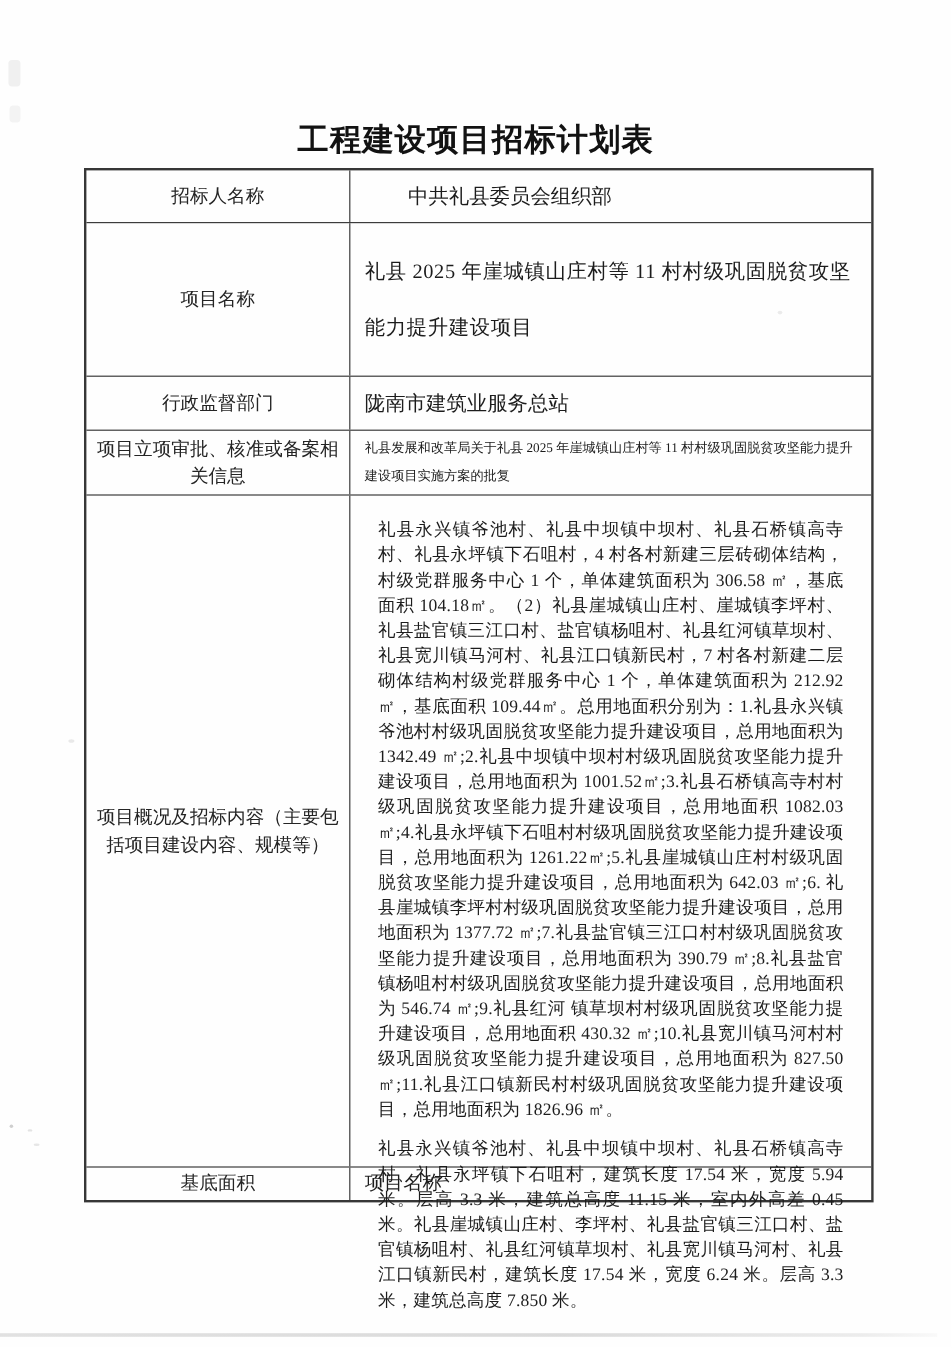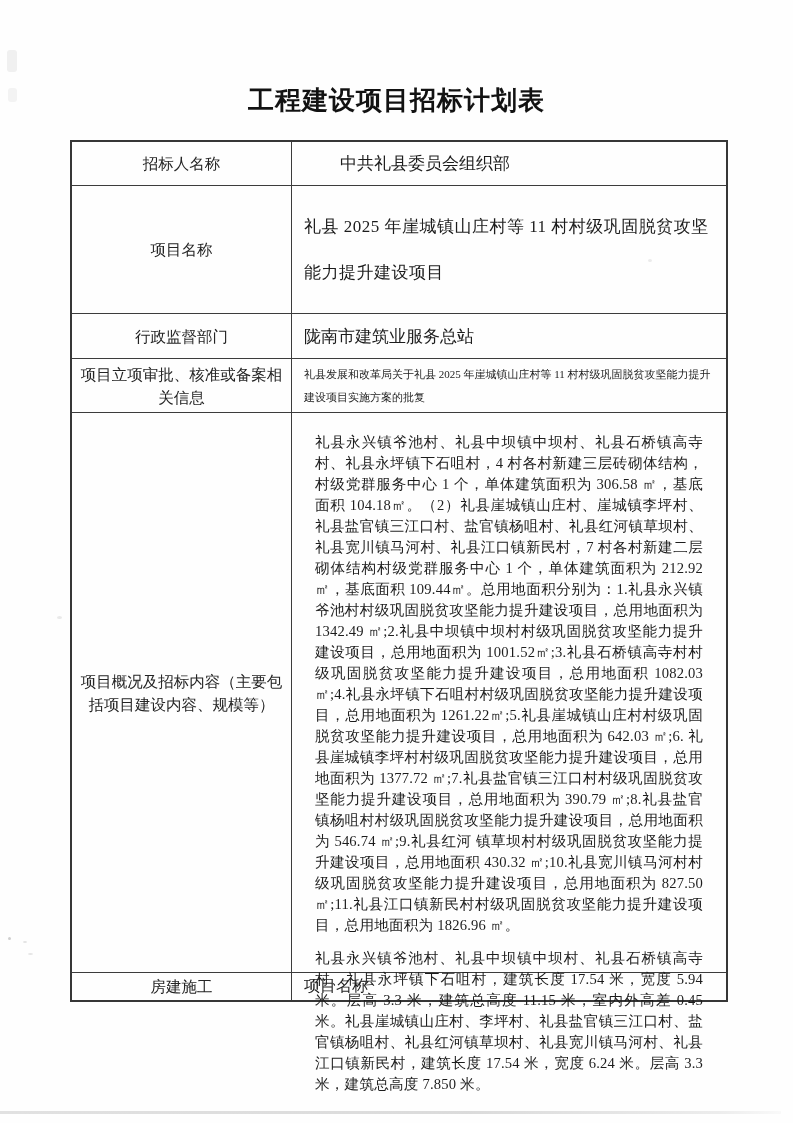--- a/index.html
+++ b/index.html
@@ -11,21 +11,21 @@
   .page {
     position: relative;
     width: 793px;
     height: 1123px;
     background: #fefefe;
     overflow: hidden;
     color: #1f1f1f;
   }
   .doc-title {
     position: absolute;
-    top: 83px;
+    top: 99px;
     left: 0;
     width: 100%;
     text-align: center;
     font-family: "Liberation Sans", "DejaVu Sans", sans-serif;
     font-weight: bold;
     font-size: 26px;
     letter-spacing: 1px;
     color: #121212;
   }
   .bid-table {
@@ -130,21 +130,21 @@
 
     <div class="t-row row-5">
       <div class="label-cell">项目概况及招标内容（主要包括项目建设内容、规模等）</div>
       <div class="value-cell">
         <p>礼县永兴镇爷池村、礼县中坝镇中坝村、礼县石桥镇高寺村、礼县永坪镇下石咀村，4 村各村新建三层砖砌体结构，村级党群服务中心 1 个，单体建筑面积为 306.58 ㎡，基底面积 104.18㎡。（2）礼县崖城镇山庄村、崖城镇李坪村、礼县盐官镇三江口村、盐官镇杨咀村、礼县红河镇草坝村、礼县宽川镇马河村、礼县江口镇新民村，7 村各村新建二层砌体结构村级党群服务中心 1 个，单体建筑面积为 212.92 ㎡，基底面积 109.44㎡。总用地面积分别为：1.礼县永兴镇爷池村村级巩固脱贫攻坚能力提升建设项目，总用地面积为 1342.49 ㎡;2.礼县中坝镇中坝村村级巩固脱贫攻坚能力提升建设项目，总用地面积为 1001.52㎡;3.礼县石桥镇高寺村村级巩固脱贫攻坚能力提升建设项目，总用地面积 1082.03㎡;4.礼县永坪镇下石咀村村级巩固脱贫攻坚能力提升建设项目，总用地面积为 1261.22㎡;5.礼县崖城镇山庄村村级巩固脱贫攻坚能力提升建设项目，总用地面积为 642.03 ㎡;6. 礼县崖城镇李坪村村级巩固脱贫攻坚能力提升建设项目，总用地面积为 1377.72 ㎡;7.礼县盐官镇三江口村村级巩固脱贫攻坚能力提升建设项目，总用地面积为 390.79 ㎡;8.礼县盐官镇杨咀村村级巩固脱贫攻坚能力提升建设项目，总用地面积为 546.74 ㎡;9.礼县红河 镇草坝村村级巩固脱贫攻坚能力提升建设项目，总用地面积 430.32 ㎡;10.礼县宽川镇马河村村级巩固脱贫攻坚能力提升建设项目，总用地面积为 827.50㎡;11.礼县江口镇新民村村级巩固脱贫攻坚能力提升建设项目，总用地面积为 1826.96 ㎡。</p>
         <p>礼县永兴镇爷池村、礼县中坝镇中坝村、礼县石桥镇高寺村、礼县永坪镇下石咀村，建筑长度 17.54 米，宽度 5.94 米。层高 3.3 米，建筑总高度 11.15 米，室内外高差 0.45 米。礼县崖城镇山庄村、李坪村、礼县盐官镇三江口村、盐官镇杨咀村、礼县红河镇草坝村、礼县宽川镇马河村、礼县江口镇新民村，建筑长度 17.54 米，宽度 6.24 米。层高 3.3 米，建筑总高度 7.850 米。</p>
       </div>
     </div>
 
     <div class="t-row row-6">
-      <div class="label-cell">房建施工</div>
+      <div class="label-cell">基底面积</div>
       <div class="value-cell">项目名称</div>
     </div>
 
   </div>
 
   <div class="artifact smudge-a"></div>
   <div class="artifact smudge-b"></div>
   <div class="artifact speck-a"></div>
   <div class="artifact speck-b"></div>
   <div class="artifact speck-c"></div>

